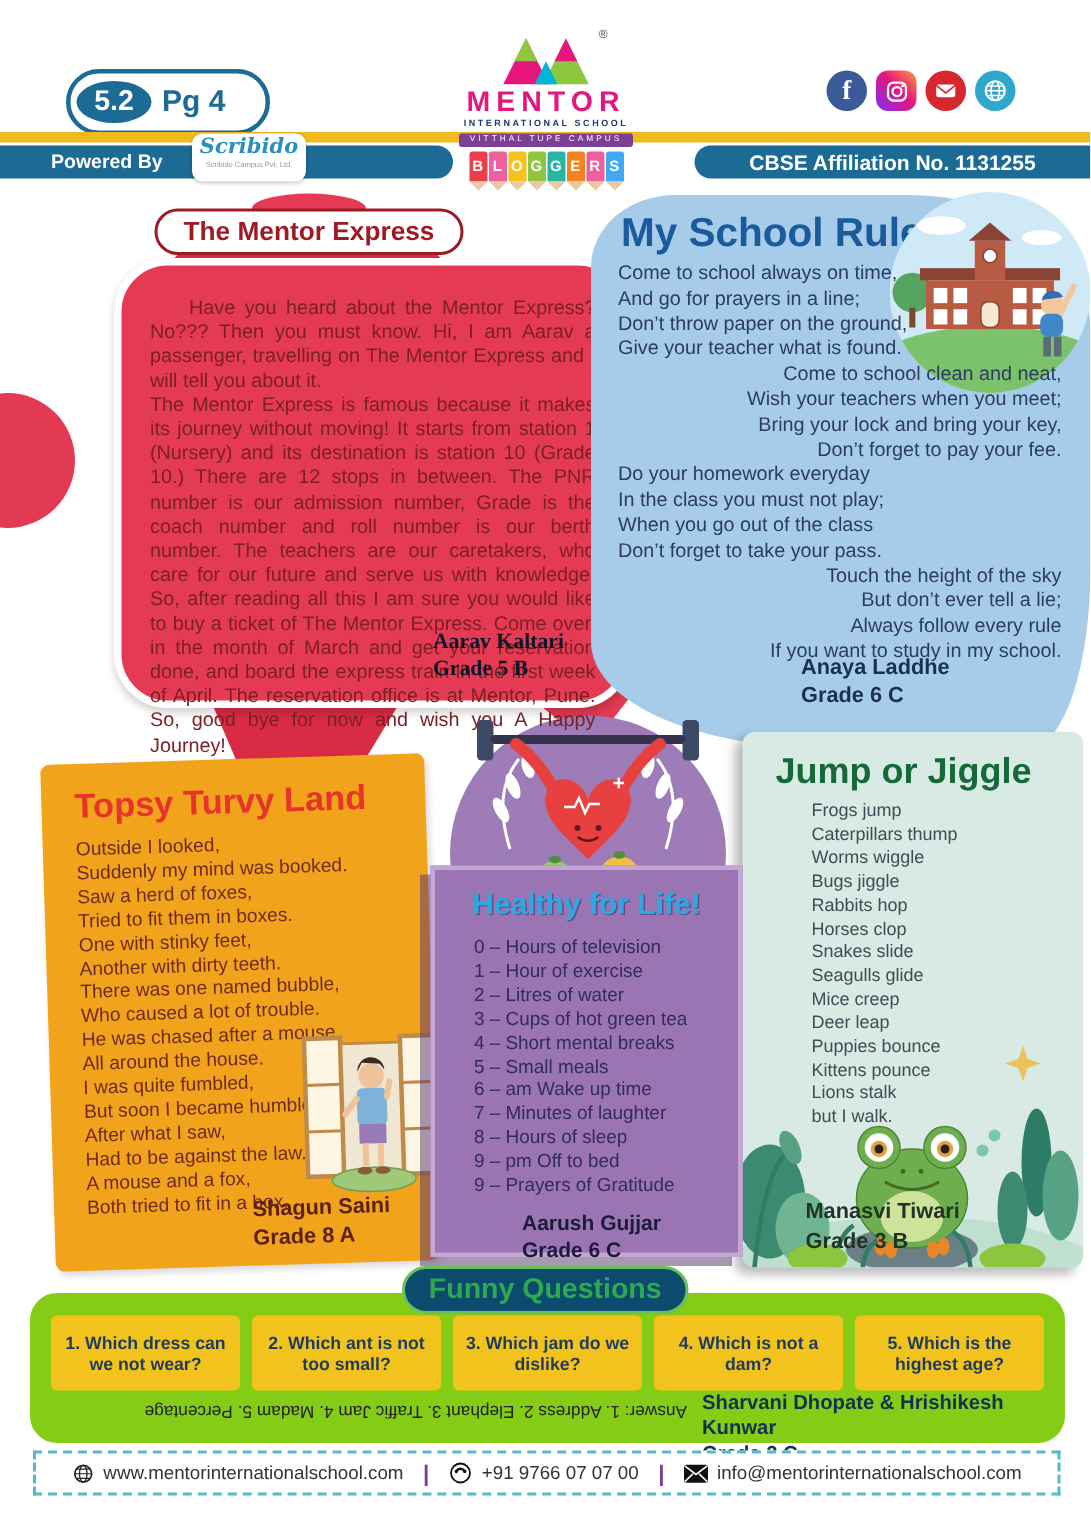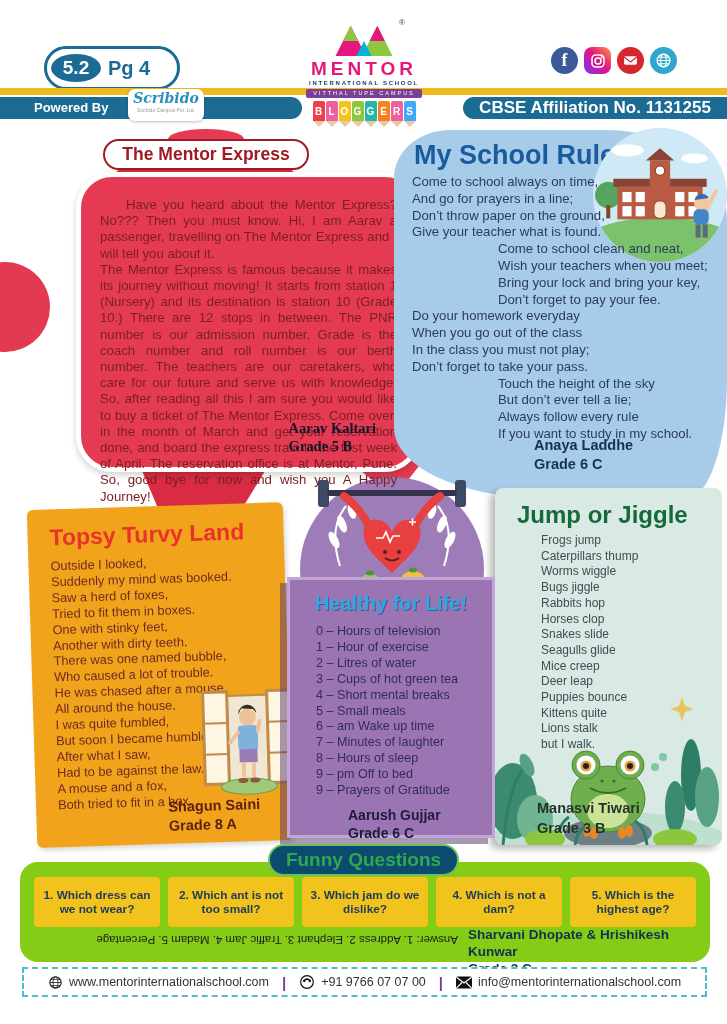--- a/index.html
+++ b/index.html
@@ -23,21 +23,21 @@
   .yellow-stripe{left:0;top:88px;width:727px;height:7px;background:#f0b91d;}
   .bar-left{left:0;top:97px;width:302px;height:22px;background:#1c6b94;border-radius:0 11px 11px 0;}
   .powered-by{position:absolute;left:34px;top:0;height:16px;line-height:22px;color:#fff;
               font-weight:bold;font-size:13px;}
   .scribido-box{left:128px;top:89px;width:76px;height:31px;background:#fff;border-radius:7px;
                 box-shadow:0 1px 3px rgba(0,0,0,.25);text-align:center;padding-top:1px;}
   .scribido-name{font-family:"DejaVu Serif",serif;font-style:italic;font-weight:bold;
                  font-size:14px;color:#2a8fbd;line-height:17px;}
   .scribido-sub{font-size:5px;color:#999;line-height:6px;}
   .bar-right{left:463px;top:97px;width:264px;height:22px;background:#1c6b94;border-radius:11px 0 0 11px;
-             color:#fff;font-weight:bold;font-size:17px;text-align:center;line-height:22px;}
+             color:#fff;font-weight:bold;font-size:14px;text-align:center;line-height:22px;}
 
   .logo{left:301px;top:20px;width:126px;display:flex;flex-direction:column;align-items:center;}
   .logo-reg{position:absolute;right:22px;top:-2px;font-size:8px;color:#444;}
   .logo-name{color:#e5177d;font-weight:800;font-size:19px;letter-spacing:4px;line-height:21px;}
   .logo-sub{color:#1b3a6b;font-weight:bold;font-size:6px;letter-spacing:1.7px;line-height:8px;}
   .logo-campus{background:#7b3f98;color:#fff;font-size:5.5px;letter-spacing:2px;border-radius:2px;
                padding:1px 7px;margin-top:2px;line-height:7px;}
   .pencils{display:flex;gap:1px;margin-top:3px;}
   .pencil{width:12px;height:20px;color:#fff;font-weight:bold;font-size:10px;display:flex;
           align-items:center;justify-content:center;position:relative;border-radius:2px 2px 0 0;}
@@ -69,21 +69,21 @@
   .me-author{position:absolute;right:40px;bottom:12px;color:#0f172a;font-weight:bold;
              font-size:14.5px;line-height:18px;font-family:Liberation Serif, serif;}
 
   
   .sr-card{left:394px;top:130px;width:333px;height:368px;background:#a6cce9;
            border-radius:56px 120px 40px 150px / 48px 90px 120px 70px;z-index:2;}
   .sr-title{position:absolute;left:20px;top:10px;color:#1a5b9e;font-weight:800;font-size:27px;}
   .sr-illus{position:absolute;right:0px;top:-2px;width:134px;height:134px;border-radius:50%;
             overflow:hidden;}
   .sr-poem{position:absolute;left:18px;top:44px;font-size:13.2px;line-height:16.8px;color:#2c3c5e;}
-  .sr-line.indent{padding-left:86px;}
+  .sr-line.indent{padding-left:86px;text-align:right;}
   .sr-author{position:absolute;left:140px;top:306px;font-weight:bold;font-size:14.5px;
              line-height:19px;color:#17314f;}
 
   
   .tt-card{left:32px;top:506px;width:256px;height:338px;background:#f2a31c;transform:rotate(-1.8deg);
            border-radius:6px;z-index:2;box-shadow:2px 3px 5px rgba(0,0,0,.15);}
   .tt-title{margin:15px 0 7px 22px;color:#e8332a;font-weight:800;font-size:23px;}
   .tt-poem{margin-left:22px;font-size:12.8px;line-height:15.9px;color:#6f2a20;}
   .tt-illus{position:absolute;right:-4px;bottom:44px;width:92px;height:112px;}
   .tt-author{position:absolute;right:32px;bottom:8px;font-weight:bold;font-size:14.5px;
@@ -254,22 +254,22 @@
     <div class="sr-poem">
         <div class="sr-line flush">Come to school always on time,</div>
         <div class="sr-line flush">And go for prayers in a line;</div>
         <div class="sr-line flush">Don’t throw paper on the ground,</div>
         <div class="sr-line flush">Give your teacher what is found.</div>
         <div class="sr-line indent">Come to school clean and neat,</div>
         <div class="sr-line indent">Wish your teachers when you meet;</div>
         <div class="sr-line indent">Bring your lock and bring your key,</div>
         <div class="sr-line indent">Don’t forget to pay your fee.</div>
         <div class="sr-line flush">Do your homework everyday</div>
+        <div class="sr-line flush">In the class you must not play;</div>
         <div class="sr-line flush">When you go out of the class</div>
-        <div class="sr-line flush">In the class you must not play;</div>
         <div class="sr-line flush">Don’t forget to take your pass.</div>
         <div class="sr-line indent">Touch the height of the sky</div>
         <div class="sr-line indent">But don’t ever tell a lie;</div>
         <div class="sr-line indent">Always follow every rule</div>
         <div class="sr-line indent">If you want to study in my school.</div>
       </div>
     <div class="sr-author">
       <div>Anaya Laddhe</div>
       <div>Grade 6 C</div>
     </div>
@@ -384,21 +384,21 @@
         <div>Caterpillars thump</div>
         <div>Worms wiggle</div>
         <div>Bugs jiggle</div>
         <div>Rabbits hop</div>
         <div>Horses clop</div>
         <div>Snakes slide</div>
         <div>Seagulls glide</div>
         <div>Mice creep</div>
         <div>Deer leap</div>
         <div>Puppies bounce</div>
-        <div>Kittens quite</div>
+        <div>Kittens pounce</div>
         <div>Lions stalk</div>
         <div>but I walk.</div>
       </div>
     <div class="jj-illus">
       <svg width="227" height="162" viewBox="0 0 227 162">
         <ellipse cx="113" cy="168" rx="130" ry="40" fill="#bfe0cf"></ellipse>
         <ellipse cx="18" cy="118" rx="24" ry="38" fill="#3c8a70"></ellipse>
         <ellipse cx="40" cy="136" rx="18" ry="24" fill="#6fb592"></ellipse>
         <path d="M8,162 Q14,100 30,84" stroke="#2e7d66" stroke-width="3" fill="none"></path>
         <ellipse cx="32" cy="82" rx="6" ry="12" fill="#57a184" transform="rotate(-25 32 82)"></ellipse>

